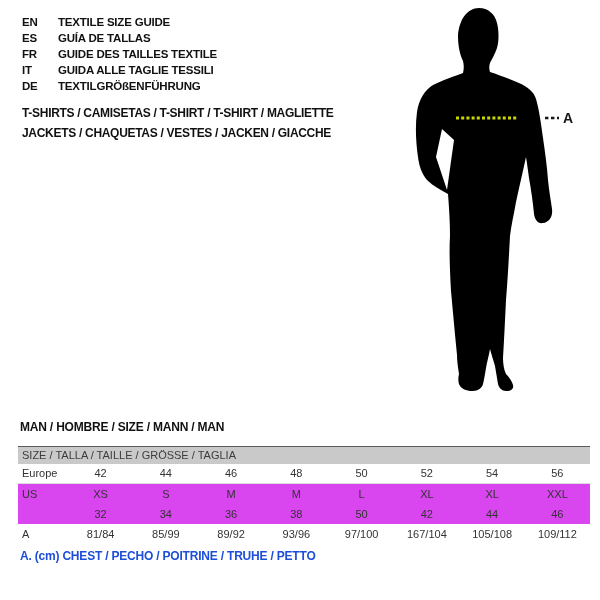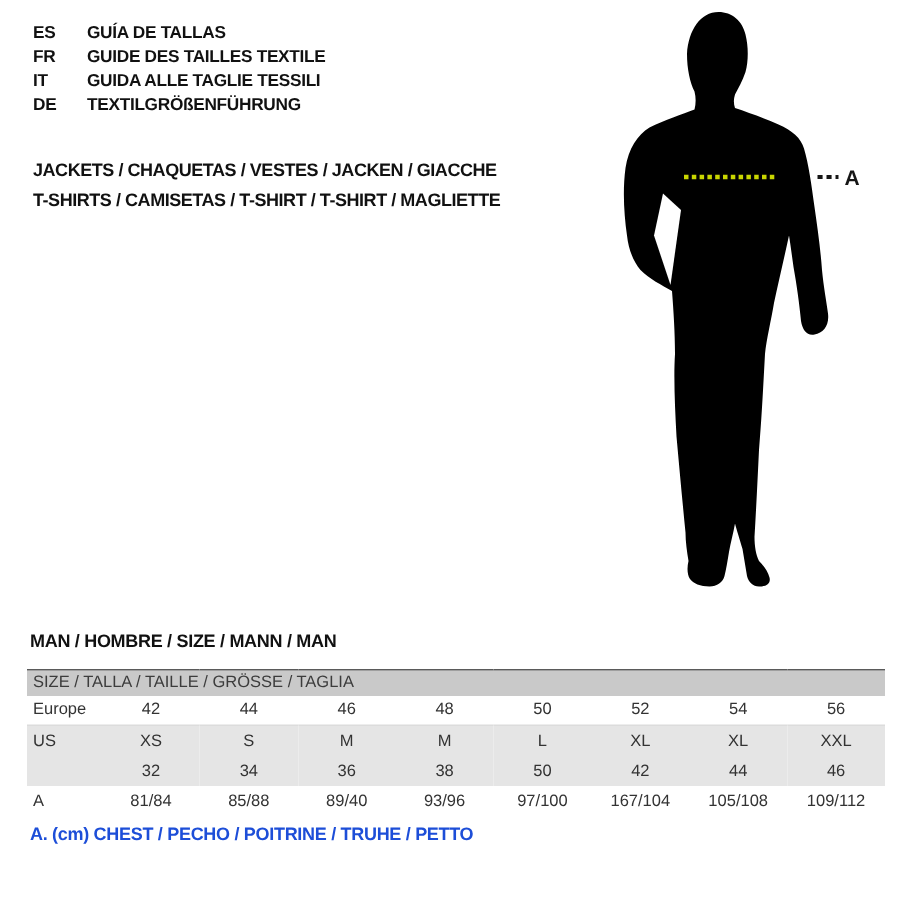--- a/index.html
+++ b/index.html
@@ -46,56 +46,60 @@
     background:#c9c9c9; border-top:1px solid #5a5a5a;
     font-weight:normal; font-size:11px; color:#3c3c3c;
     text-align:left; padding:0 0 0 4px; height:17px; white-space:nowrap;
   }
   .size-table td {
     font-size:11px; color:#333; text-align:center; height:20px;
     padding:0; white-space:nowrap;
   }
   .size-table td.lbl { text-align:left; padding-left:4px; }
   .size-table tr.row-europe td { border-bottom:1px solid #dcdcdc; }
-  .size-table tr.stripe td { background:#e5e5e5; }
+  .size-table tr.stripe td { background:#d946ef; }
 
   
   .footnote {
     position:absolute; left:20px; top:549px;
     font-weight:bold; font-size:12px; letter-spacing:-0.2px; color:#1d4ed8;
     white-space:nowrap;
   }
 </style>
 </head>
 <body>
 
 <div class="page">
 
   <div class="lang-block">
     <div class="lang-row">
+      <span class="lang-code">EN</span>
+      <span class="lang-label">TEXTILE SIZE GUIDE</span>
+    </div>
+    <div class="lang-row">
       <span class="lang-code">ES</span>
       <span class="lang-label">GUÍA DE TALLAS</span>
     </div>
     <div class="lang-row">
       <span class="lang-code">FR</span>
       <span class="lang-label">GUIDE DES TAILLES TEXTILE</span>
     </div>
     <div class="lang-row">
       <span class="lang-code">IT</span>
       <span class="lang-label">GUIDA ALLE TAGLIE TESSILI</span>
     </div>
     <div class="lang-row">
       <span class="lang-code">DE</span>
       <span class="lang-label">TEXTILGRÖßENFÜHRUNG</span>
     </div>
   </div>
 
   <div class="cat-block">
+    <div class="cat-line">T-SHIRTS / CAMISETAS / T-SHIRT / T-SHIRT / MAGLIETTE</div>
     <div class="cat-line">JACKETS / CHAQUETAS / VESTES / JACKEN / GIACCHE</div>
-    <div class="cat-line">T-SHIRTS / CAMISETAS / T-SHIRT / T-SHIRT / MAGLIETTE</div>
   </div>
 
   <div class="figure-wrap">
     <svg viewBox="0 0 200 410" xmlns="http://www.w3.org/2000/svg">
       <path d="M84,8
                C93,8 100,14 102,23
                C104,31 104,41 102,48
                C100,54 97,59 95,63
                C94,66 94,69 95,72
                C104,75 115,79 124,83
@@ -190,22 +194,22 @@
         <td>36</td>
         <td>38</td>
         <td>50</td>
         <td>42</td>
         <td>44</td>
         <td>46</td>
       </tr>
       <tr class="row-a">
         <td class="lbl">A</td>
         <td>81/84</td>
-        <td>85/88</td>
-        <td>89/40</td>
+        <td>85/99</td>
+        <td>89/92</td>
         <td>93/96</td>
         <td>97/100</td>
         <td>167/104</td>
         <td>105/108</td>
         <td>109/112</td>
       </tr>
     </tbody>
   </table>
 
   <div class="footnote">A. (cm) CHEST / PECHO / POITRINE / TRUHE / PETTO</div>

